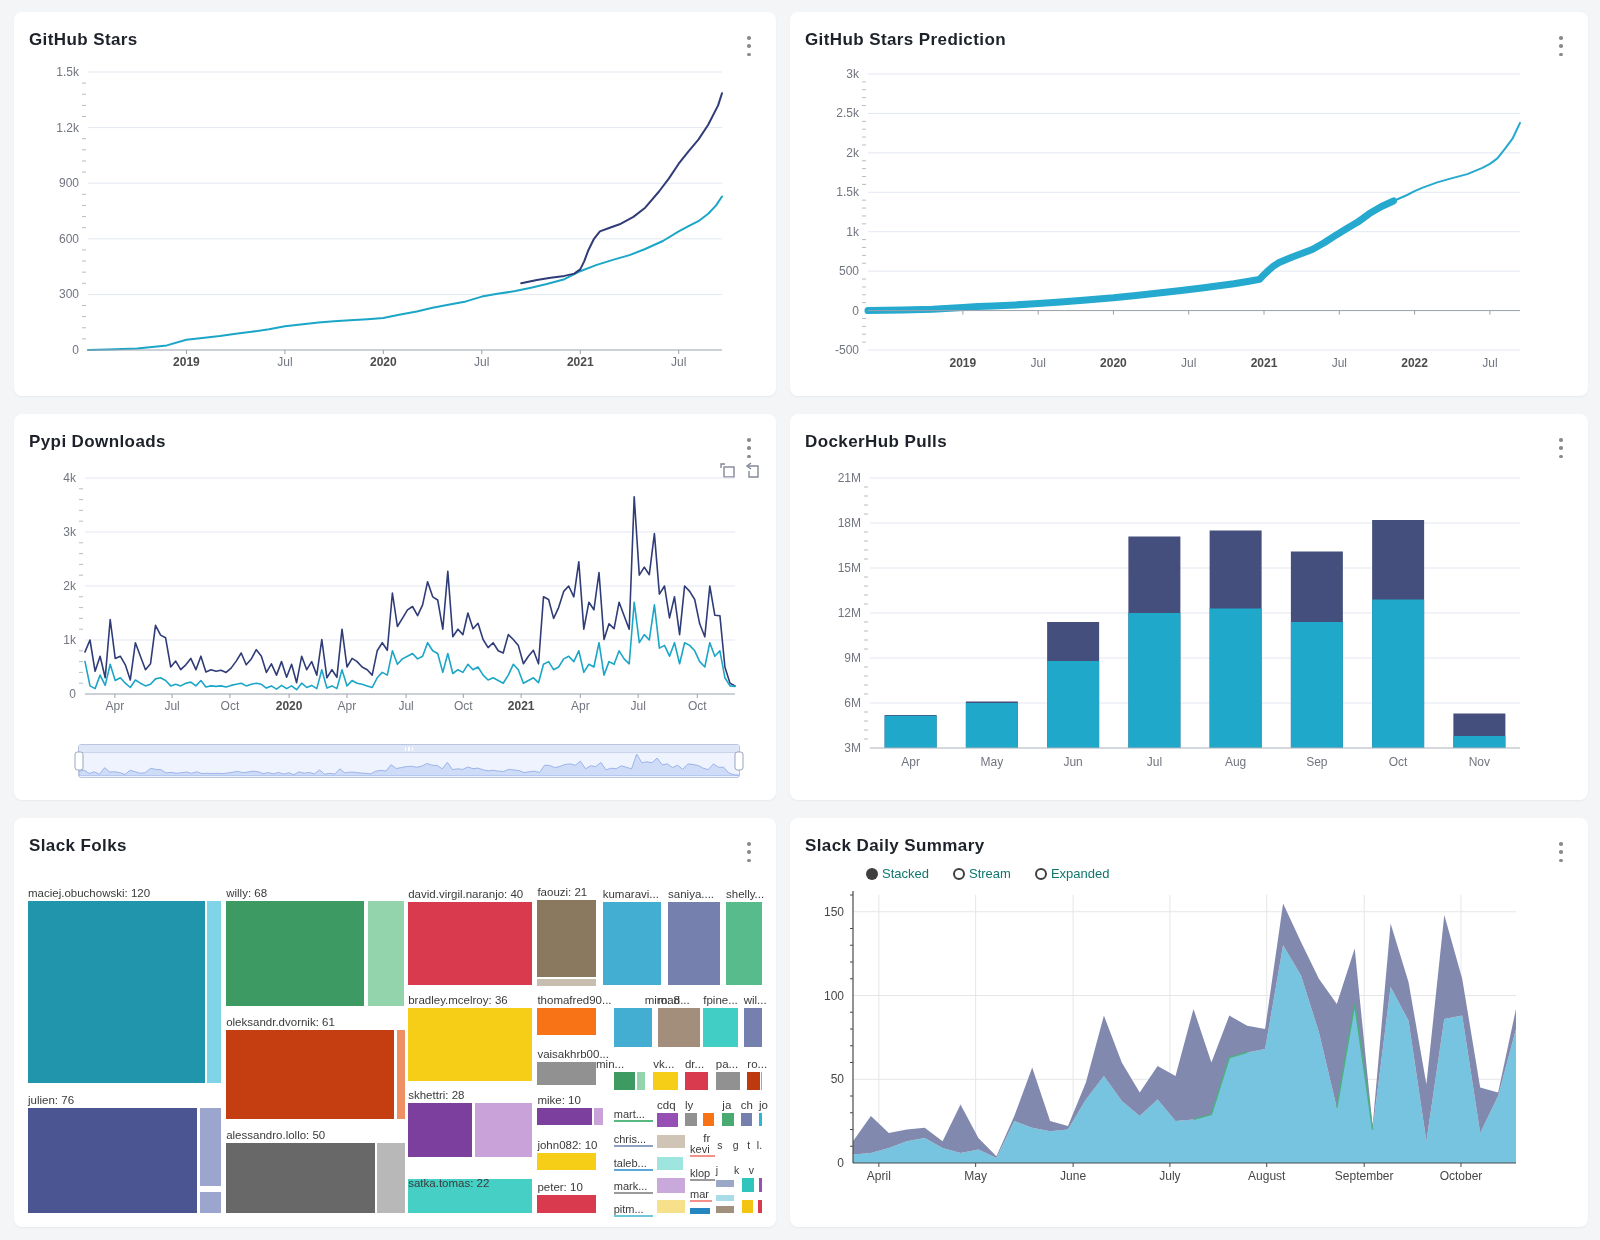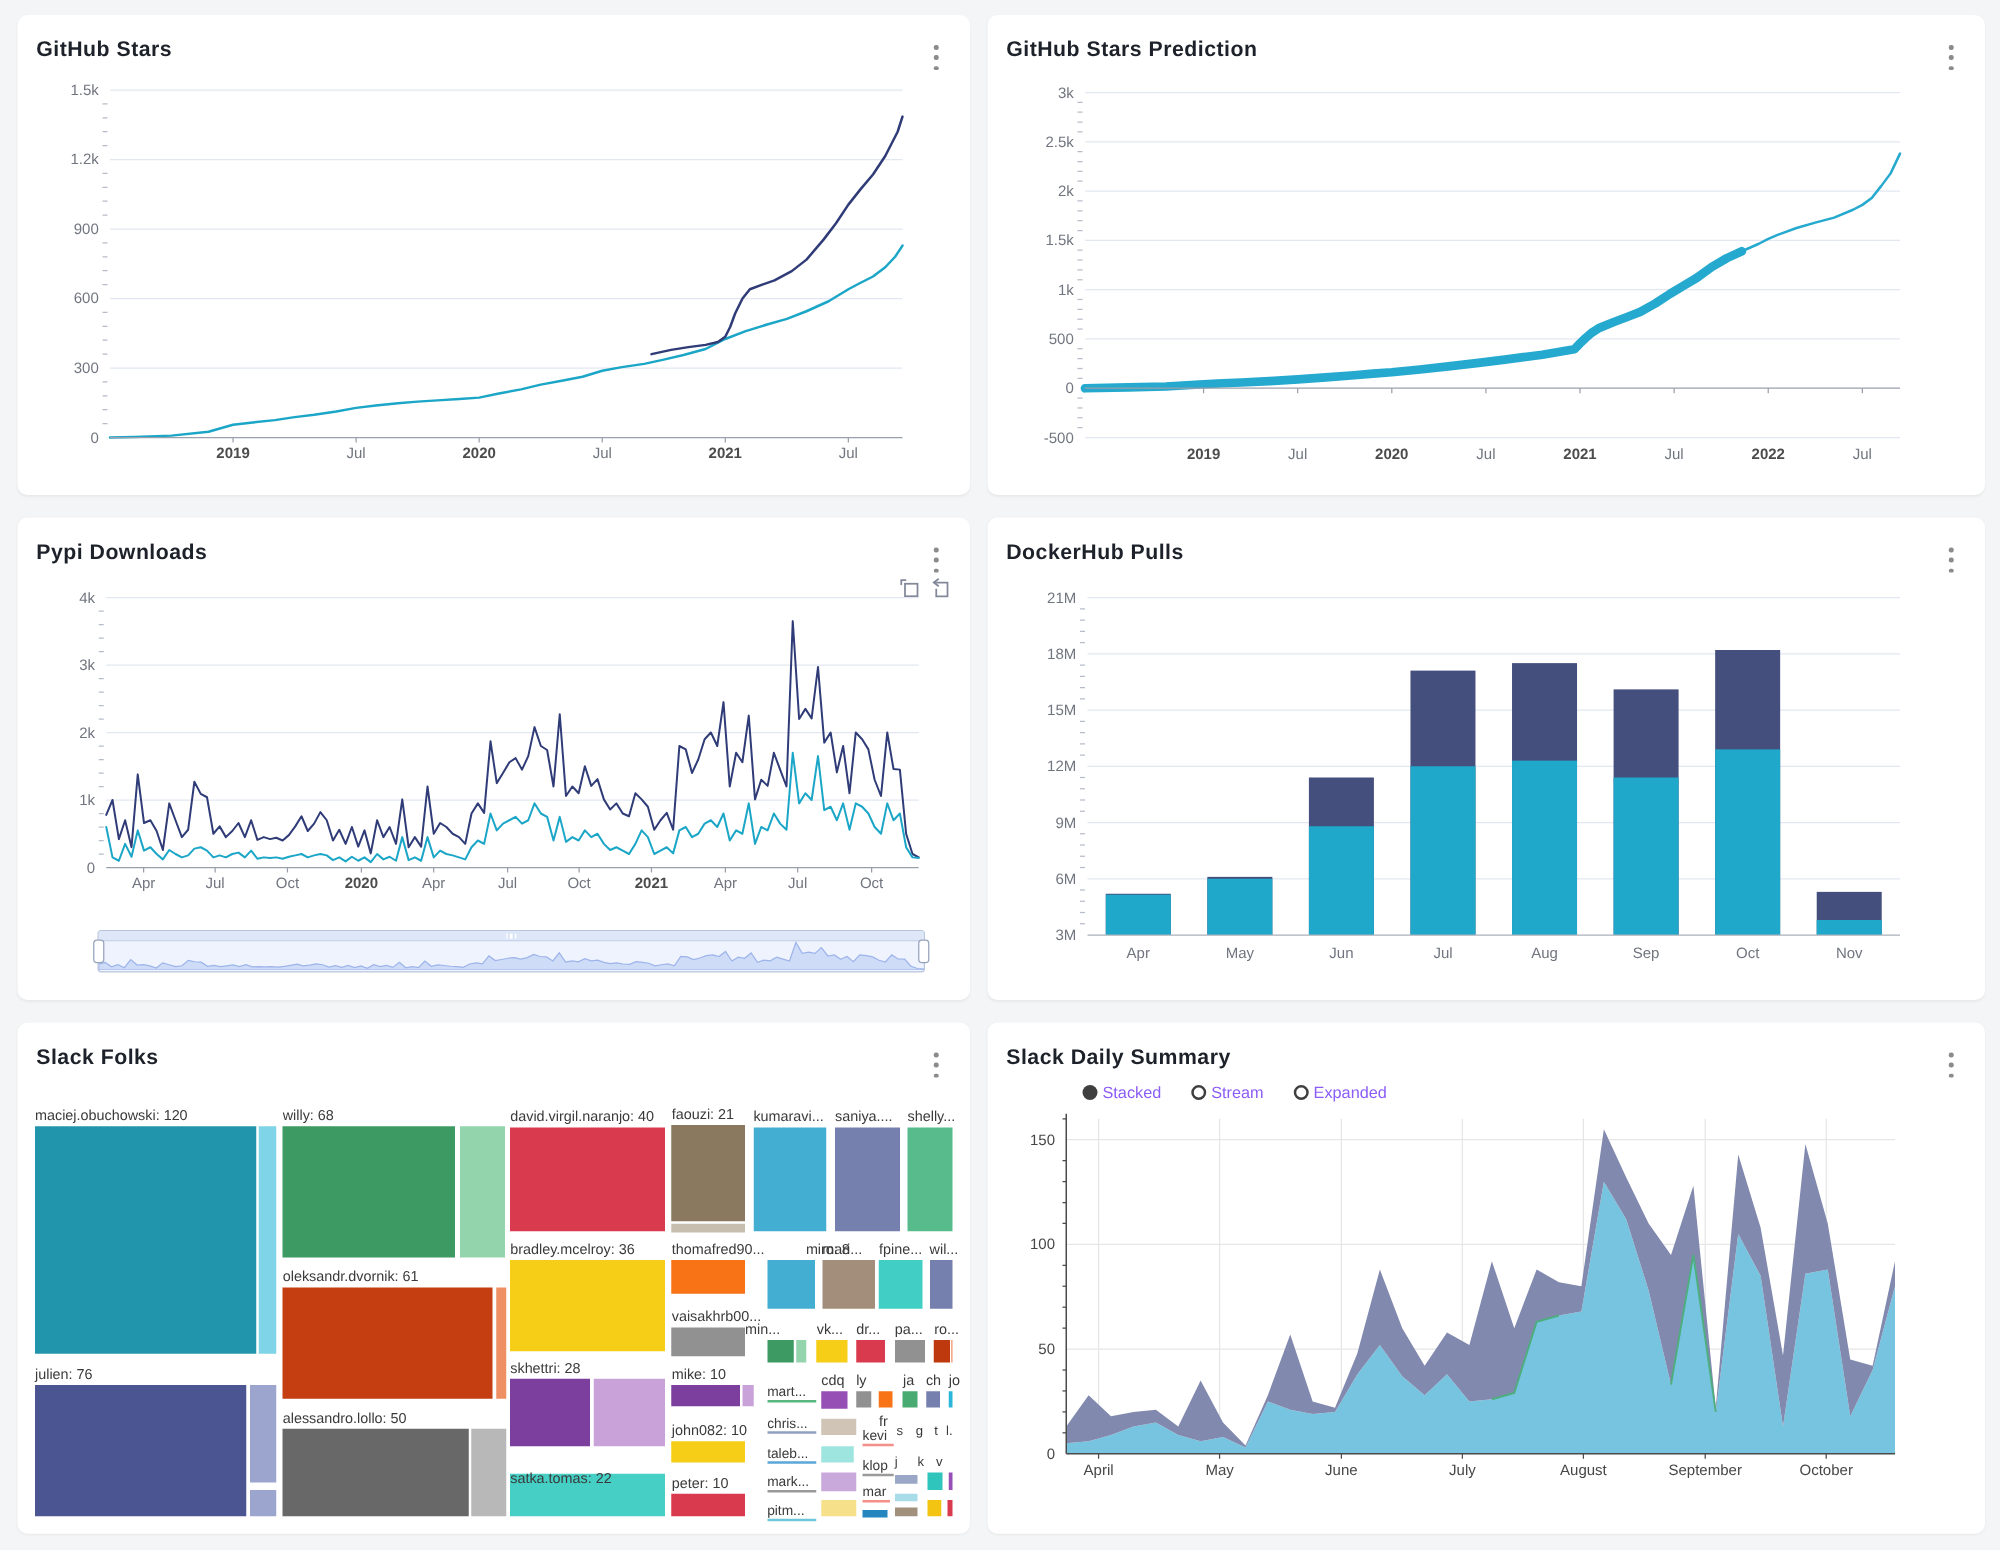--- a/index.html
+++ b/index.html
@@ -11,21 +11,21 @@
                letter-spacing:.4px;color:#1d2129;}
   .kebab{position:absolute;right:18px;top:22px;width:14px;height:20px;display:flex;flex-direction:column;
          align-items:center;justify-content:space-between;cursor:pointer;padding:2px;}
   .kebab i{width:3.5px;height:3.5px;border-radius:50%;background:#8b8b8b;display:block;}
   svg text.ax{font-family:"Liberation Sans",sans-serif;font-size:12px;fill:#71757f;}
   svg text.axb{font-weight:bold;fill:#4c4c4c;}
   svg text.axd{fill:#474747;}
   .chart-svg{position:absolute;left:0;top:0;}
   
   .legend{position:absolute;left:76px;top:48px;display:flex;gap:24px;align-items:center;}
-  .leg-item{display:flex;align-items:center;gap:4px;font-size:13px;color:#8b5cf6;cursor:pointer;}
+  .leg-item{display:flex;align-items:center;gap:4px;font-size:13px;color:#0f766e;cursor:pointer;}
   .dot{width:12px;height:12px;border-radius:50%;box-sizing:border-box;display:inline-block;}
   .dot.filled{background:#3f3f3f;}
   .dot.ring{border:2.5px solid #3f3f3f;background:#fff;}
   
   .toolbox{position:absolute;right:14px;top:48px;display:flex;gap:9px;}
   .toolbox svg{cursor:pointer;}
   
   .dz{position:absolute;left:64px;top:330px;width:662px;height:34px;border:1px solid #b9c4dd;
       background:#eef3fd;border-radius:3px;box-sizing:border-box;cursor:grab;}
   .dz-top{position:absolute;left:0;top:0;right:0;height:7px;background:#dde7f8;border-bottom:1px solid #c9d5ec;}

